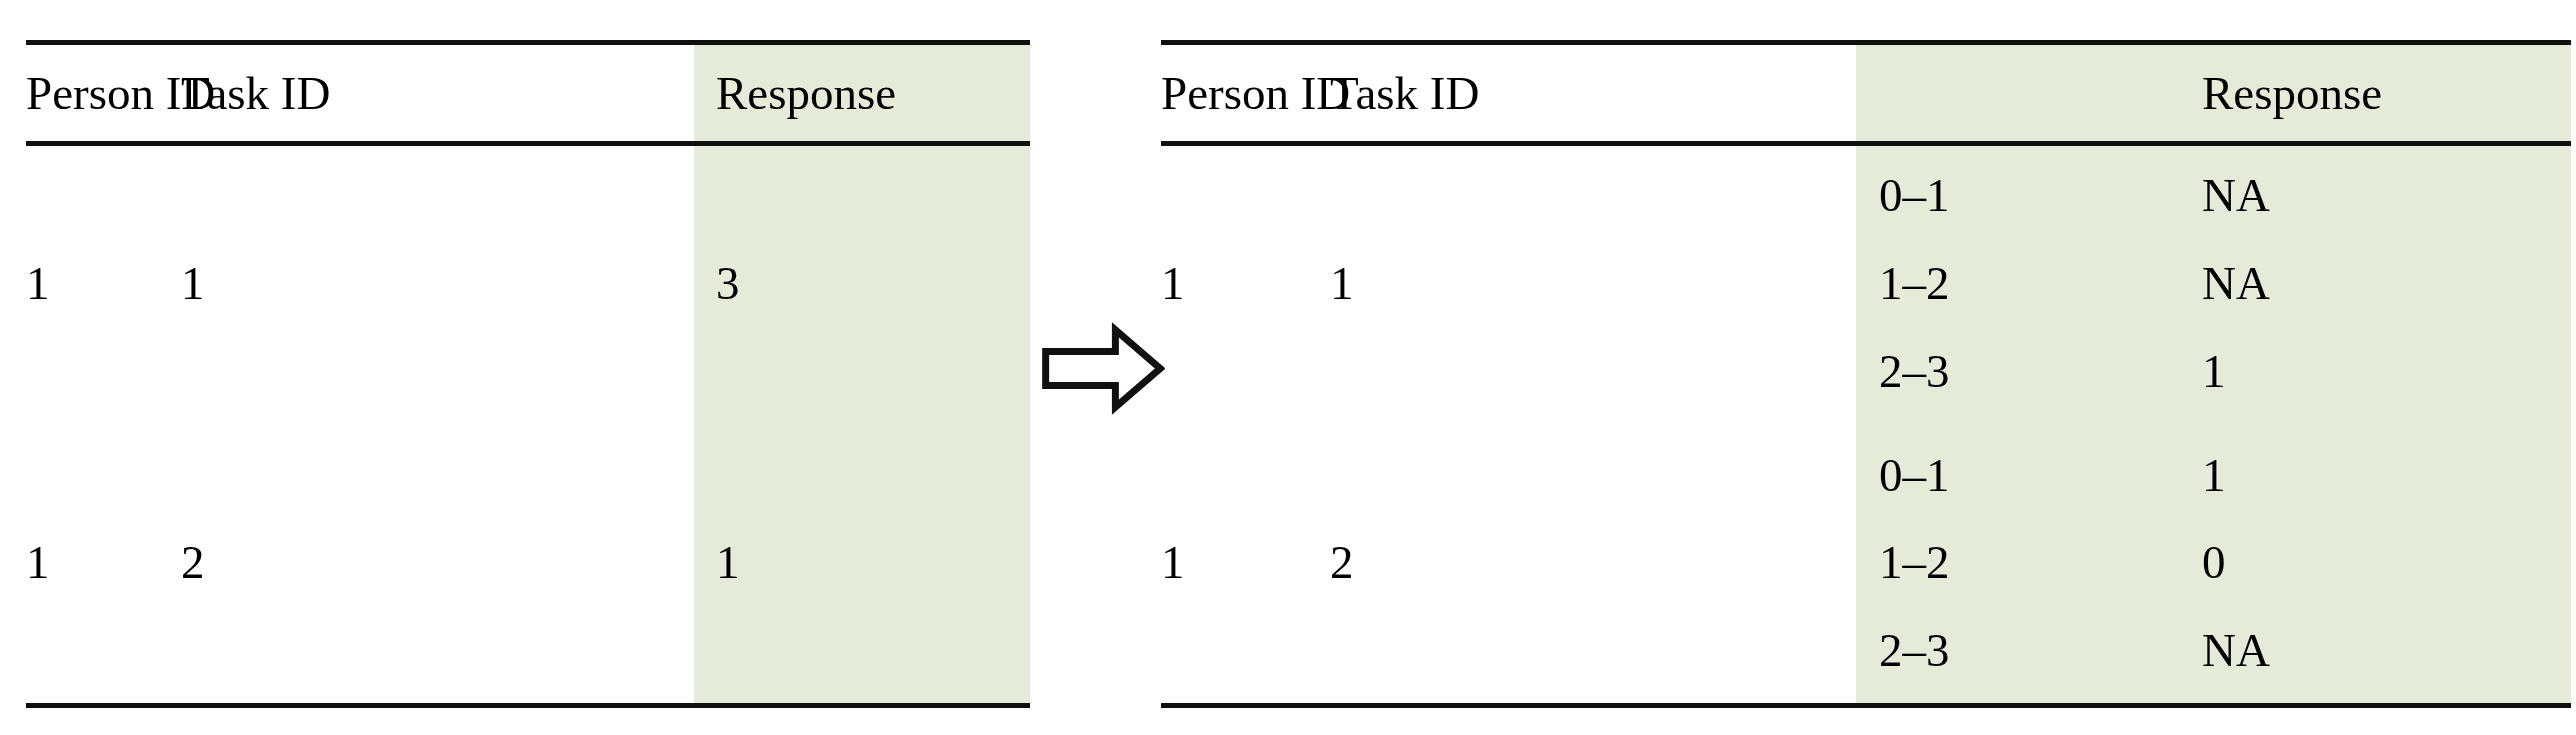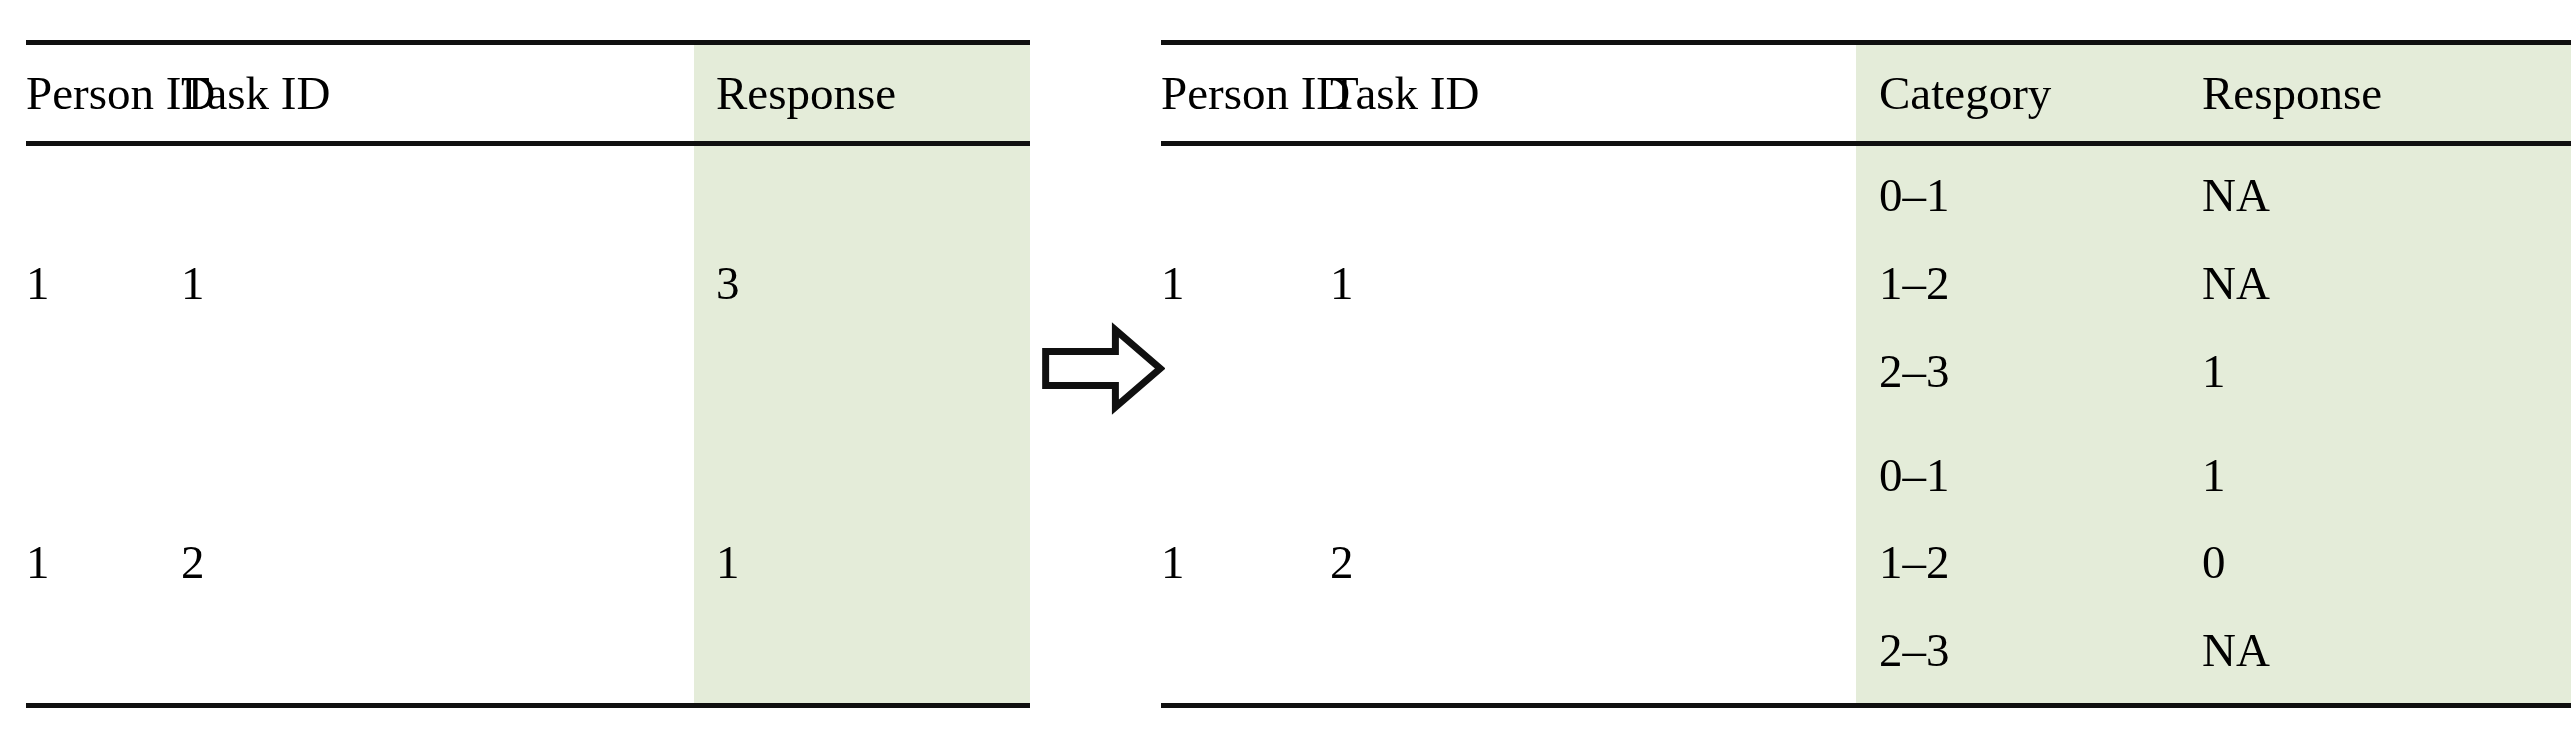--- a/index.html
+++ b/index.html
@@ -123,21 +123,20 @@
       <div class="shade" style="left: 695px; right: 0px; background: rgb(228, 236, 217);"></div>
 
       <div class="rule rule-top" style="background: rgb(16, 16, 16);"></div>
       <div class="rule rule-mid" style="background: rgb(16, 16, 16);"></div>
       <div class="rule rule-bottom" style="background: rgb(16, 16, 16);"></div>
 
       <div class="cells">
 
         <div class="cell hdr" style="left:0px;   top:29.5px;">Person ID</div>
         <div class="cell hdr" style="left:169px; top:29.5px;">Task ID</div>
-        <div class="cell hdr" style="left:718px; top:29.5px;">Category</div>
         <div class="cell hdr" style="left:1041px; top:29.5px;">Response</div>
 
         <div class="cell" style="left:0px;   top:220px;">1</div>
         <div class="cell" style="left:169px; top:220px;">1</div>
 
         <div class="cell" style="left:718px;  top:132px;">0–1</div>
         <div class="cell" style="left:1041px; top:132px;">NA</div>
 
         <div class="cell" style="left:718px;  top:220px;">1–2</div>
         <div class="cell" style="left:1041px; top:220px;">NA</div>

